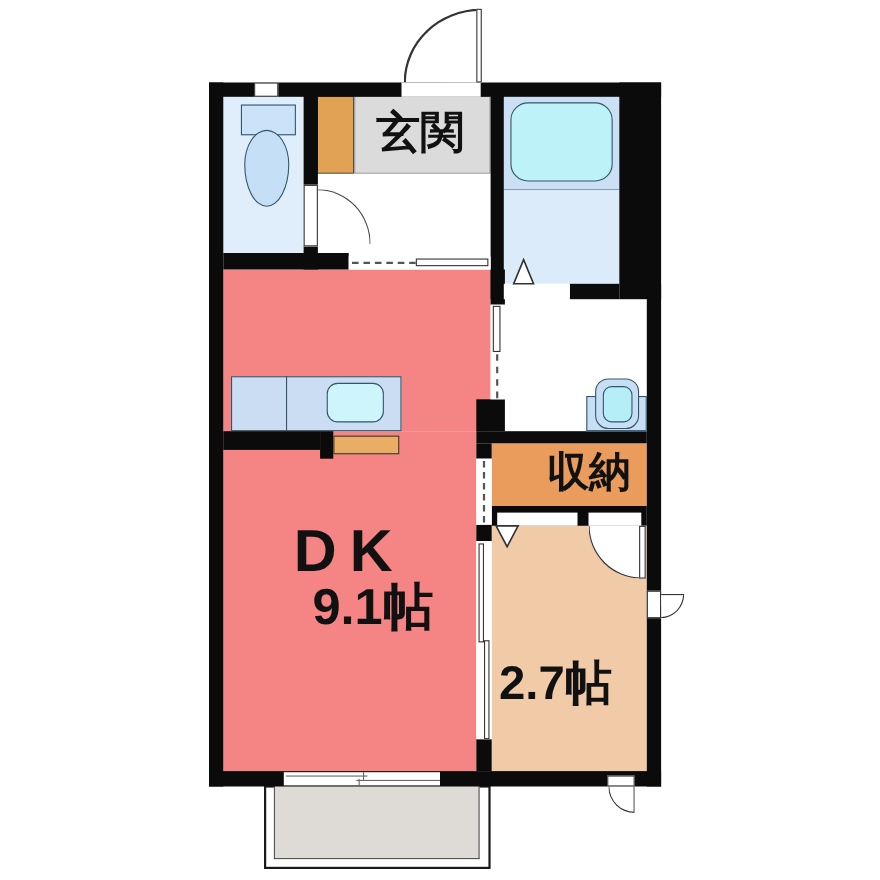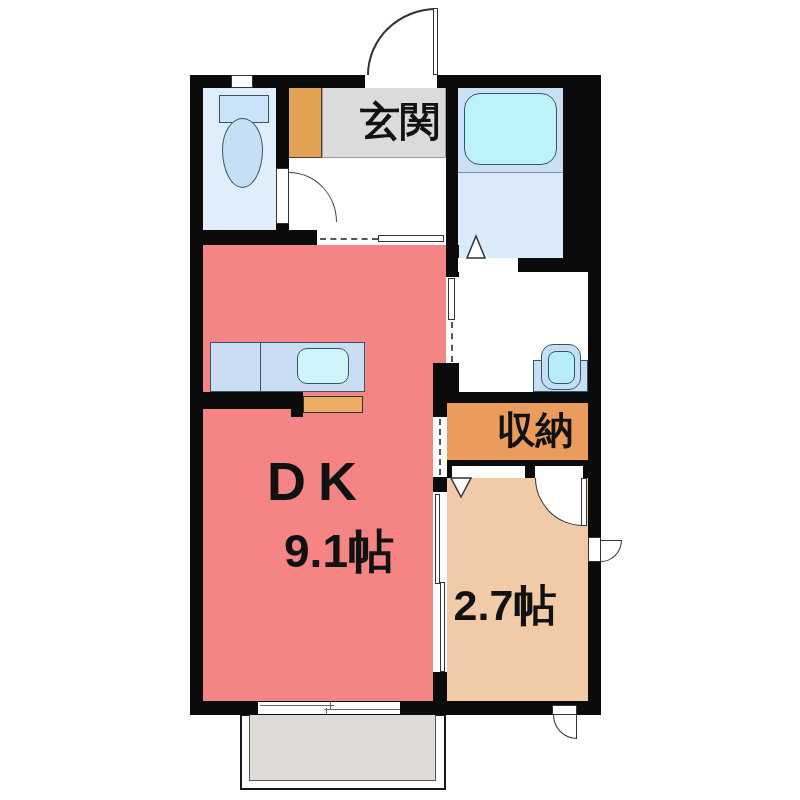--- a/index.html
+++ b/index.html
@@ -117,19 +117,19 @@
     <polygon points="3,2 23,2 13,21" fill="#ffffff" stroke="#333" stroke-width="1.5"></polygon>
   </svg>
 
   <div class="arc arc-bl" style="left:535px;top:478px;width:48px;height:48px;"></div>
   <div class="abs white thin-border" style="left:581px;top:478px;width:6px;height:48px;"></div>
 
   <div class="arc arc-br" style="left:601px;top:540px;width:21px;height:22px;"></div>
 
   <div class="arc arc-bl" style="left:553px;top:715px;width:24px;height:24px;border-right:1px solid #333;"></div>
 
-  <div class="room-label" style="left:340px;top:101px;width:120px;font-size:40px;">玄関</div>
-  <div class="room-label" style="left:203px;top:454px;width:230px;font-size:54px;letter-spacing:12px;">DK</div>
+  <div class="room-label" style="left:322px;top:101px;width:120px;font-size:40px;">玄関</div>
+  <div class="room-label" style="left:203px;top:474px;width:230px;font-size:54px;letter-spacing:12px;">DK</div>
   <div class="room-label" style="left:203px;top:528px;width:272px;font-size:46px;">9.1帖</div>
   <div class="room-label" style="left:447px;top:411px;width:141px;font-size:38px;padding-left:36px;">収納</div>
-  <div class="room-label" style="left:447px;top:584px;width:116px;font-size:43px;">2.7帖</div>
+  <div class="room-label" style="left:447px;top:600px;width:116px;font-size:43px;">2.7帖</div>
 
 </div>
 
 </body></html>

